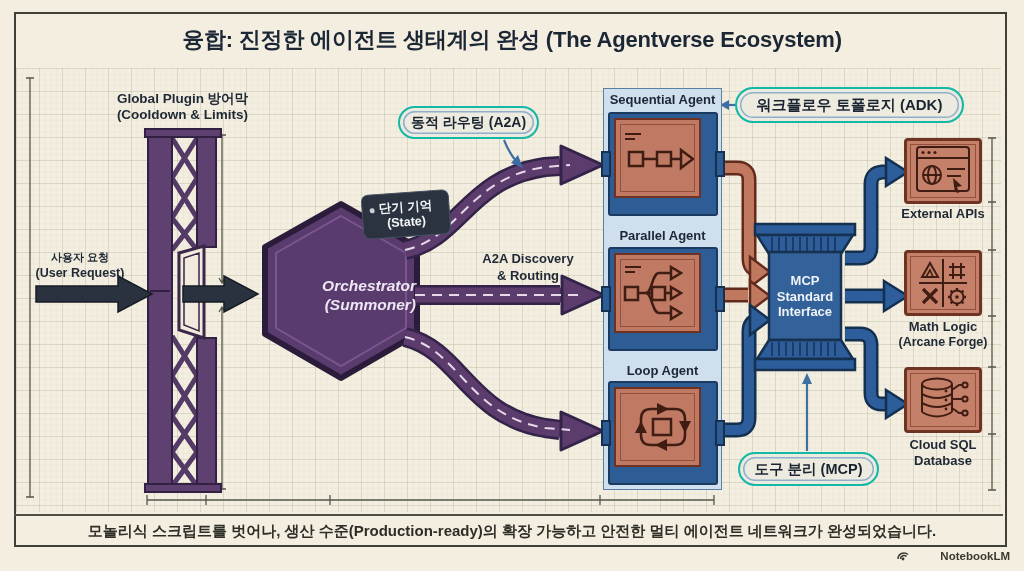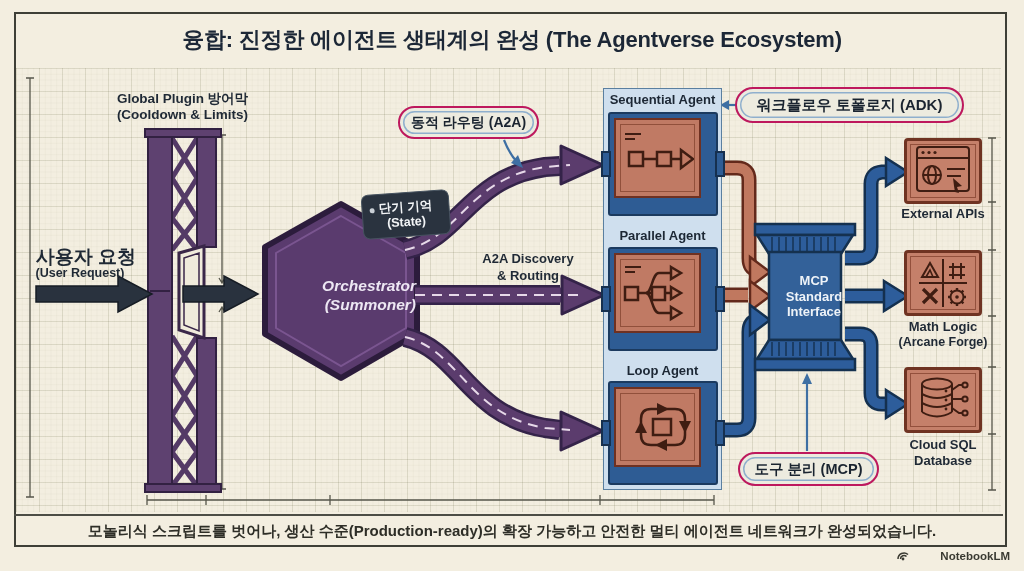--- a/index.html
+++ b/index.html
@@ -16,21 +16,21 @@
     background-image:
       linear-gradient(rgba(128,128,96,0.17) 1px, transparent 1px),
       linear-gradient(90deg, rgba(128,128,96,0.17) 1px, transparent 1px),
       linear-gradient(rgba(128,128,96,0.05) 1px, transparent 1px),
       linear-gradient(90deg, rgba(128,128,96,0.05) 1px, transparent 1px);
     background-size: 23px 23px, 23px 23px, 5.75px 5.75px, 5.75px 5.75px;
   }
   .title { font-size:22px; font-weight:800; color:#1c2736; letter-spacing:-0.2px; }
   .lbl { font-weight:700; color:#1f2935; }
   .badge {
-    background:#edebdf; border:2px solid #be185d; border-radius:20px;
+    background:#edebdf; border:2px solid #14b8a6; border-radius:20px;
     box-shadow: inset 0 0 0 3px #edebdf, inset 0 0 0 4.5px #8fafcd;
     display:flex; align-items:center; justify-content:center;
     font-weight:700; color:#1a2430; box-sizing:border-box;
   }
   .tag {
     background:#2a333f; border:1.5px solid #46525f; border-radius:7px;
     color:#f2f4f6; font-weight:700; font-size:12.5px; line-height:15px;
     display:flex; align-items:center; justify-content:center; text-align:center;
     transform:rotate(-4deg); box-sizing:border-box;
   }
@@ -39,21 +39,21 @@
   .panel-h { position:absolute; width:100%; text-align:center; font-size:13px; font-weight:700; color:#1c2734; }
   .agent-card { position:absolute; width:110px; height:104px; background:#2e5c94; border:2px solid #1b3a5f; border-radius:3px; box-sizing:border-box; }
   .card-face { position:absolute; left:4px; top:4px; width:87px; height:80px; background:#c07a64; border:2px solid #6e3122; box-sizing:border-box; }
   .card-face::after { content:""; position:absolute; inset:4px; border:1.5px solid #91503b; pointer-events:none; }
   .card-face svg { position:absolute; left:3px; top:6px; }
   .nub { position:absolute; width:10px; height:26px; top:37px; background:#2e5c94; border:2px solid #16304f; box-sizing:border-box; }
   .nub-l { left:-9px; } .nub-r { right:-9px; }
   .tool-box { position:absolute; width:78px; height:66px; background:#c5806a; border:3px solid #6f3322; border-radius:4px;
     display:flex; align-items:center; justify-content:center; box-sizing:border-box; }
   .tool-box::after { content:""; position:absolute; inset:3px; border:1.5px solid #93503c; pointer-events:none; }
-  .mcp-text { font-size:13px; line-height:15.5px; font-weight:700; color:#eef3f8; text-align:center;padding-left:9px; }
+  .mcp-text { font-size:13px; line-height:15.5px; font-weight:700; color:#eef3f8; text-align:center; }
   .hex-label { font-size:15.5px; line-height:19px; font-weight:700; color:#ede7f3; text-align:right;font-style:italic; }
   .caption { font-size:15px; font-weight:600; color:#2e2e27; }
   .brand { display:flex; align-items:center; justify-content:flex-end; gap:3px; font-size:11.5px; font-weight:700; color:#3a3a32; }
 </style>
 </head>
 <body>
 
 <div class="abs frame" style="left:14px;top:12px;width:989px;height:531px;"></div>
 
 <div class="abs grid" style="left:16px;top:68px;width:985px;height:444px;"></div>
@@ -169,21 +169,21 @@
 </svg>
 
 <div class="abs ctr title" style="left:0;top:25px;width:1024px;">융합: 진정한 에이전트 생태계의 완성 (The Agentverse Ecosystem)</div>
 
 <div class="abs ctr" style="left:105px;top:91px;width:155px;font-size:13.5px;line-height:16px;">
   <div class="lbl">Global Plugin 방어막</div>
   <div class="lbl">(Cooldown &amp; Limits)</div>
 </div>
 
 <div class="abs ctr" style="left:24px;top:249px;width:112px;line-height:16px;">
-  <div class="lbl" style="font-size:19px;text-align:right;">사용자 요청</div>
+  <div class="lbl" style="font-size:11px;">사용자 요청</div>
   <div class="lbl" style="font-size:12.5px;">(User Request)</div>
 </div>
 
 <div class="abs hex-label" style="left:266px;top:276px;width:150px;">
   <div>Orchestrator</div>
   <div>(Summoner)</div>
 </div>
 
 <div class="abs tag" style="left:362px;top:192px;width:88px;height:45px;">
   <span class="tag-dot"></span>

